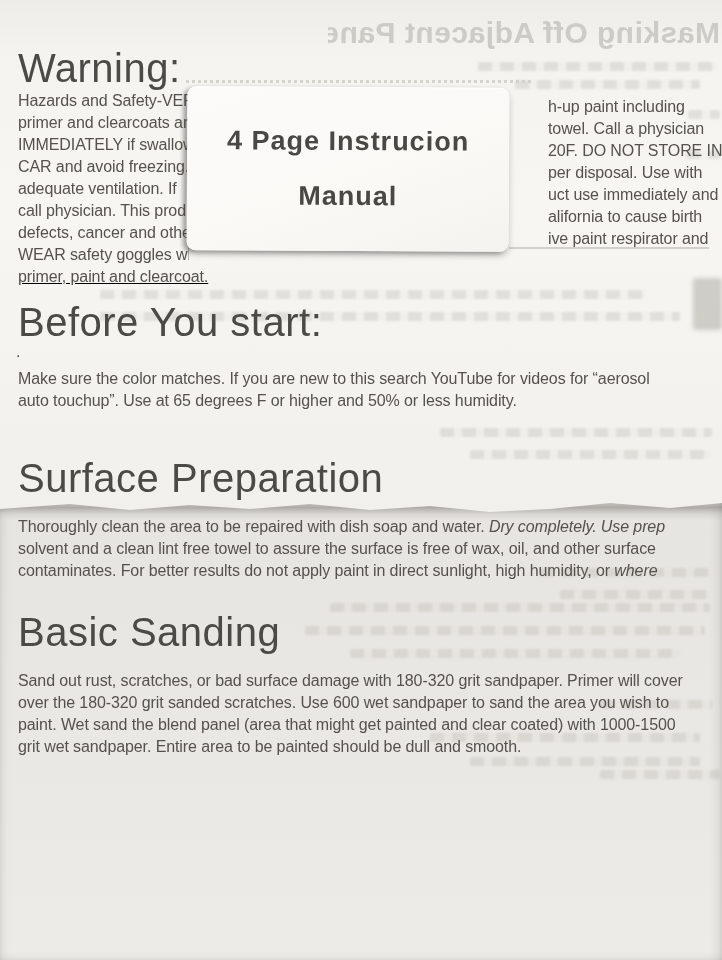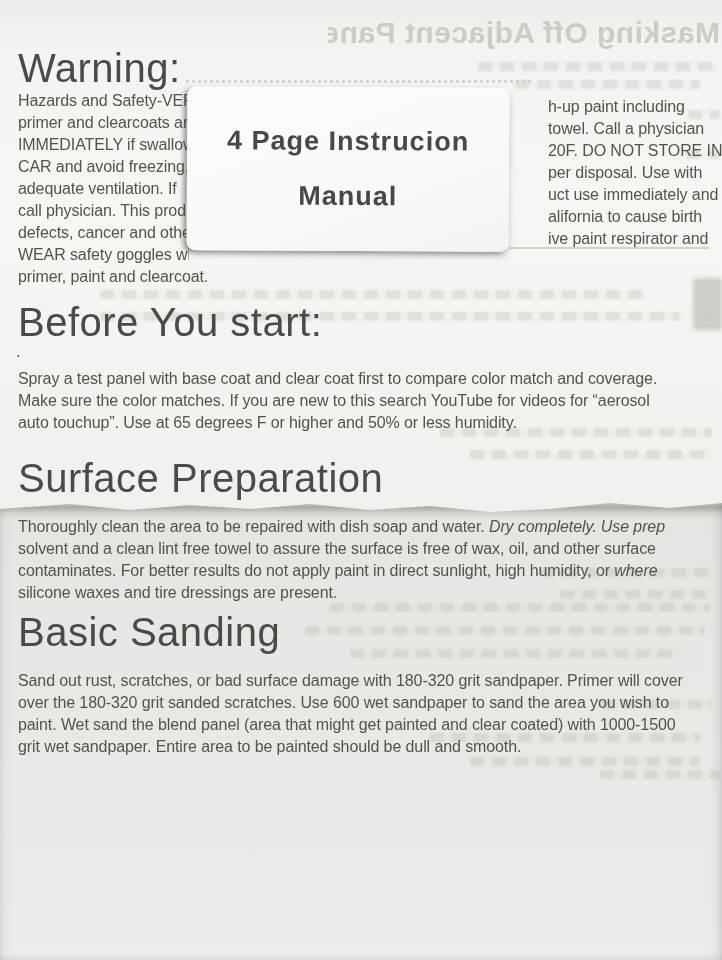--- a/index.html
+++ b/index.html
@@ -92,21 +92,20 @@
   <div class="ghost" style="left:560px;top:590px;width:150px;"></div>
   <div class="ghost" style="left:600px;top:700px;width:112px;"></div>
   <div class="ghost" style="left:430px;top:733px;width:270px;"></div>
   <div class="ghost" style="left:470px;top:757px;width:230px;"></div>
   <div class="ghost" style="left:600px;top:770px;width:120px;"></div>
 
   <div class="para" style="left:18px;top:516px;">
       <div class="line"><span>Thoroughly clean the area to be repaired with dish soap and water.  </span><span class="it">Dry completely. Use prep</span></div>
       <div class="line">solvent and a clean lint free towel to assure the surface is free of wax, oil, and other surface</div>
       <div class="line"><span>contaminates. For better results do not apply paint in direct sunlight, high humidity, or </span><span class="it">where</span></div>
-      <div class="line">silicone waxes and tire dressings are present.</div>
     </div>
 
   <div class="h1" style="top:610px;">Basic Sanding</div>
 
   <div class="para" style="left:18px;top:670px;">
       <div class="line">Sand out rust, scratches, or bad surface damage with 180-320 grit sandpaper. Primer will cover</div>
       <div class="line">over the 180-320 grit sanded scratches. Use 600 wet sandpaper to sand the area you wish to</div>
       <div class="line">paint. Wet sand the blend panel (area that might get painted and clear coated) with 1000-1500</div>
       <div class="line">grit wet sandpaper. Entire area to be painted should be dull and smooth.</div>
     </div>
@@ -143,35 +142,34 @@
     <div class="para" style="left:514px;top:96px;margin-left:34px;">
         <div class="line">h-up paint including</div>
         <div class="line">towel. Call a physician</div>
         <div class="line">20F. DO NOT STORE IN</div>
         <div class="line">per disposal. Use with</div>
         <div class="line">uct use immediately and</div>
         <div class="line">alifornia to cause birth</div>
         <div class="line">ive paint respirator and</div>
       </div>
 
-    <div class="para" style="left:18px;top:266px;">
+    <div class="para" style="left:18px;top:266px;text-decoration:underline;">
       <div class="line">primer, paint and clearcoat.</div>
     </div>
 
     <div class="perforation"></div>
     <div class="backing-line"></div>
     <div class="sticker">
       <div class="sticker-line">4 Page Instrucion</div>
       <div class="sticker-line">Manual</div>
     </div>
 
     <div class="h1" style="top:300px;">Before You start:</div>
     <div class="stray-dot">.</div>
     <div class="para" style="left:18px;top:368px;">
-        <div class="line">Spray a test panel with base coat and clear coat first to compare color match and coverage.</div>
         <div class="line">Make sure the color matches.  If you are new to this search YouTube for videos for “aerosol</div>
         <div class="line">auto touchup”.  Use at 65 degrees F or higher and 50% or less humidity.</div>
       </div>
 
     <div class="h1" style="top:456px;">Surface Preparation</div>
   </div>
 
 </div>
 
 </body></html>

